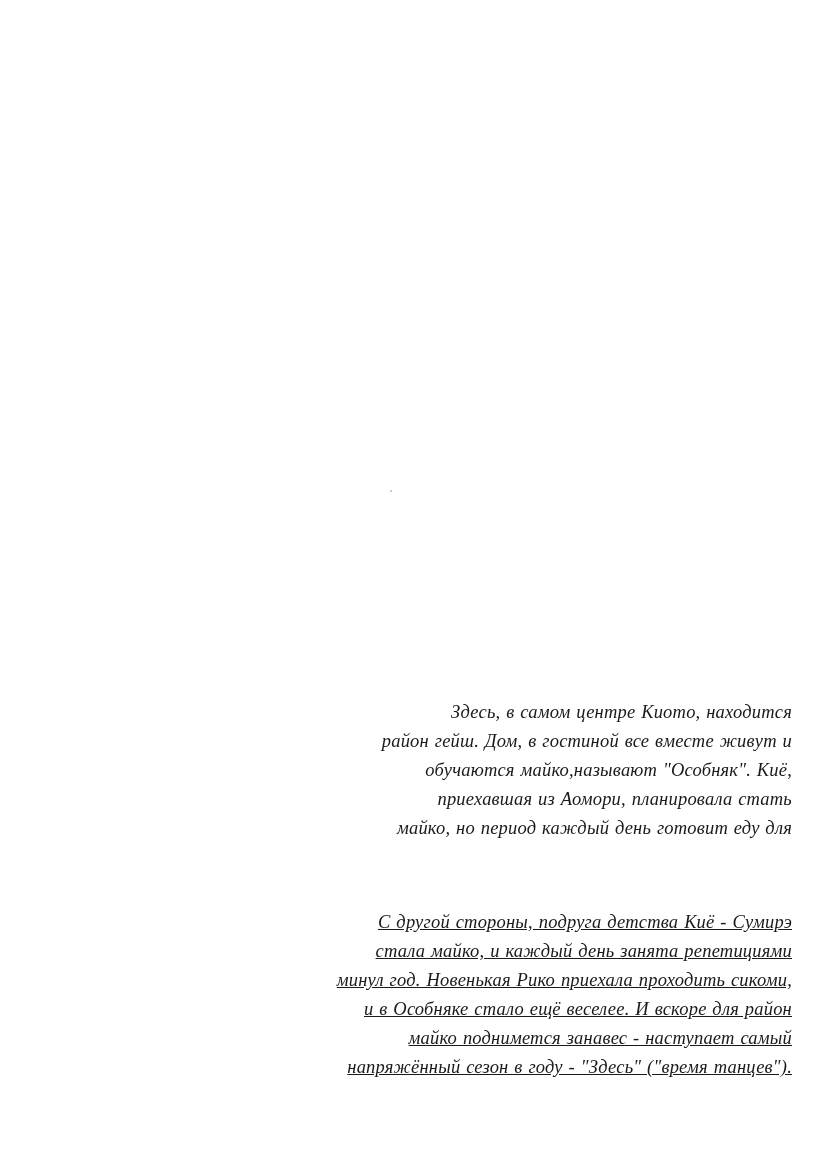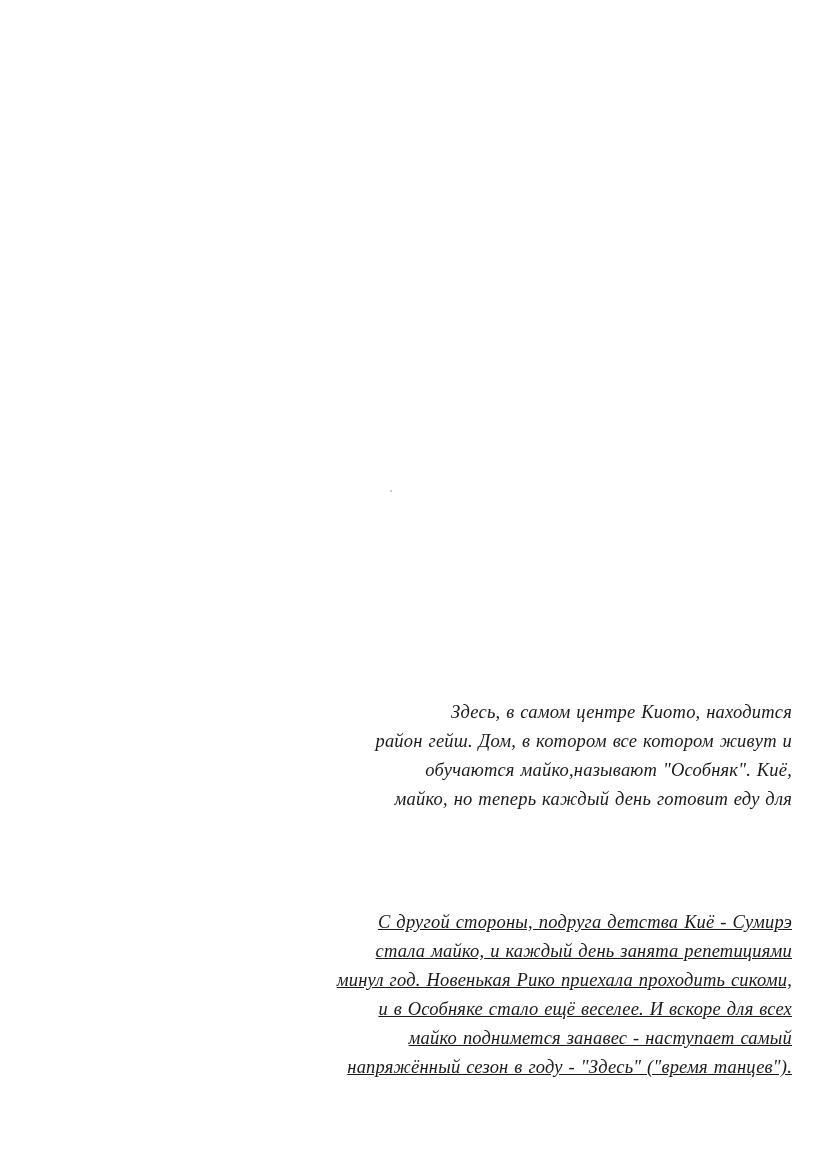--- a/index.html
+++ b/index.html
@@ -57,27 +57,28 @@
 </style>
 </head>
 <body>
 
 <div class="page">
 
   <div class="dot-mark"></div>
 
   <div class="text-block block-1">
     <span class="para-line">Здесь, в самом центре Киото, находится</span>
-    <span class="para-line">район гейш. Дом, в котором все котором живут и</span>
+    <span class="para-line">район гейш. Дом, в гостиной все вместе живут и</span>
     <span class="para-line">обучаются майко,называют "Особняк". Киё,</span>
-    <span class="para-line">майко, но теперь каждый день готовит еду для</span>
+    <span class="para-line">приехавшая из Аомори, планировала стать</span>
+    <span class="para-line">майко, но период каждый день готовит еду для</span>
   </div>
 
   <div class="text-block block-2">
     <span class="para-line">С другой стороны, подруга детства Киё - Сумирэ</span>
     <span class="para-line">стала майко, и каждый день занята репетициями</span>
     <span class="para-line">минул год. Новенькая Рико приехала проходить сикоми,</span>
-    <span class="para-line">и в Особняке стало ещё веселее. И вскоре для всех</span>
+    <span class="para-line">и в Особняке стало ещё веселее. И вскоре для район</span>
     <span class="para-line">майко поднимется занавес - наступает самый</span>
     <span class="para-line">напряжённый сезон в году - "Здесь" ("время танцев").</span>
   </div>
 
 </div>
 
 </body></html>

